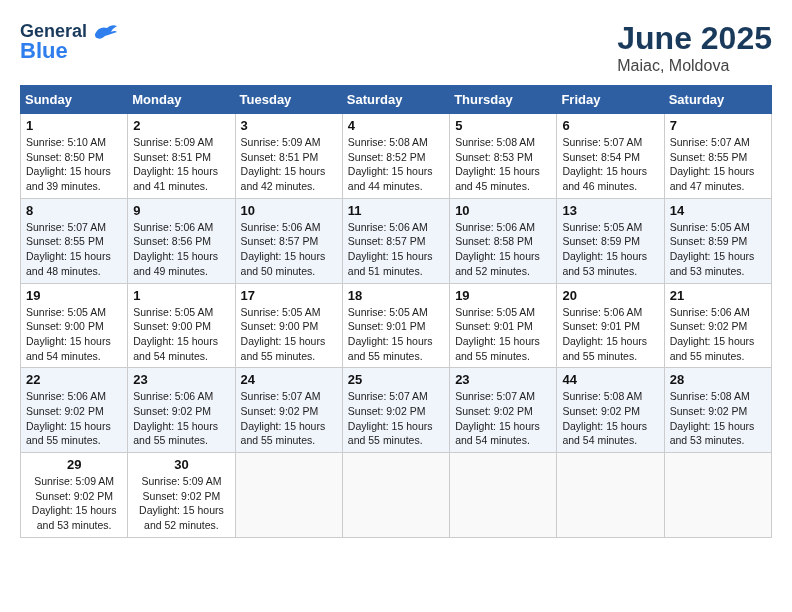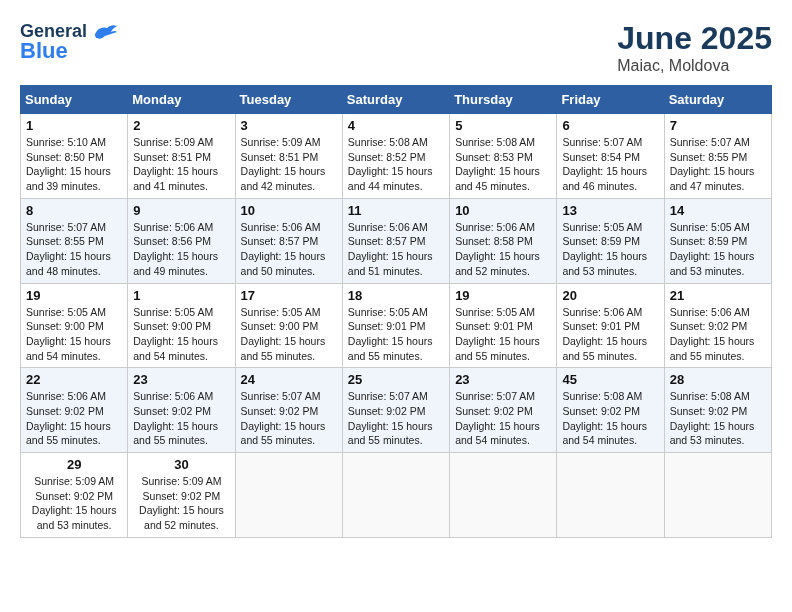--- a/index.html
+++ b/index.html
@@ -293,21 +293,21 @@
 and 55 minutes.</div>
         </td>
         <td>
           <span class="day-num">23</span>
           <div class="day-info" style="white-space: pre-line;">Sunrise: 5:07 AM
 Sunset: 9:02 PM
 Daylight: 15 hours
 and 54 minutes.</div>
         </td>
         <td>
-          <span class="day-num">45</span>
+          <span class="day-num">44</span>
           <div class="day-info" style="white-space: pre-line;">Sunrise: 5:08 AM
 Sunset: 9:02 PM
 Daylight: 15 hours
 and 54 minutes.</div>
         </td>
         <td>
           <span class="day-num">28</span>
           <div class="day-info" style="white-space: pre-line;">Sunrise: 5:08 AM
 Sunset: 9:02 PM
 Daylight: 15 hours

